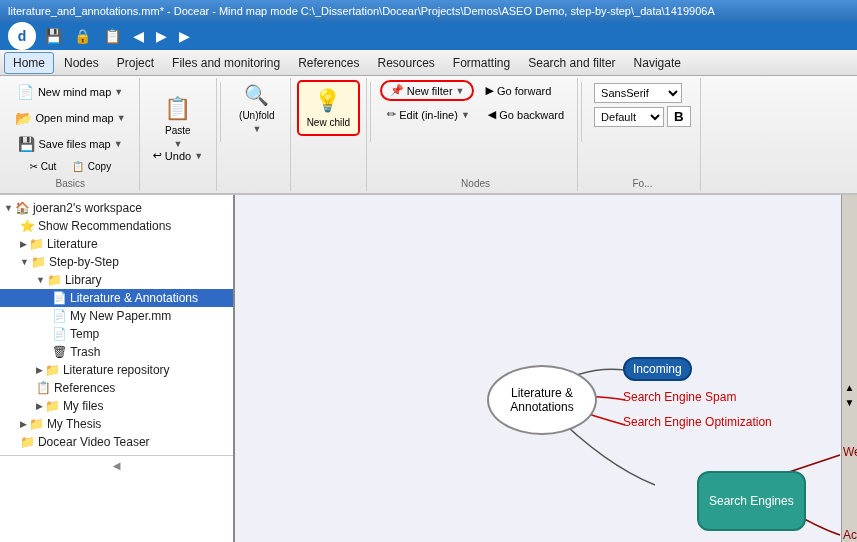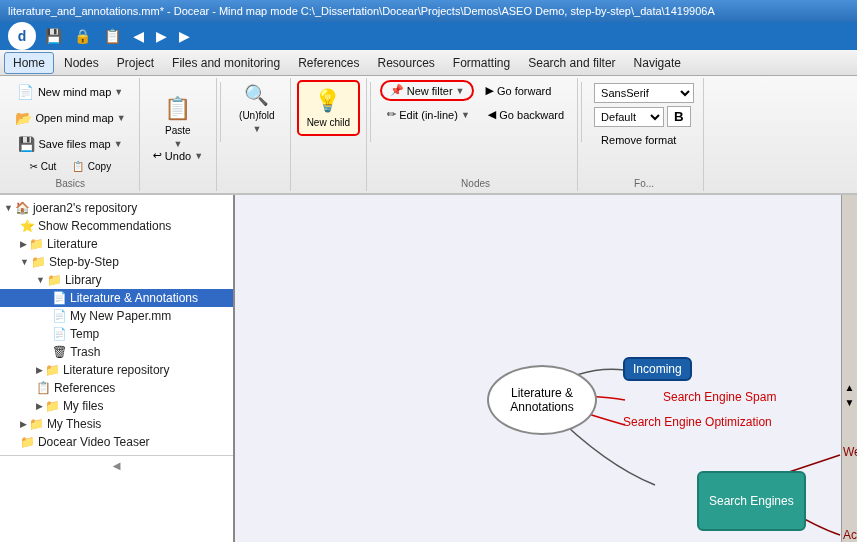--- a/index.html
+++ b/index.html
@@ -113,21 +113,21 @@
       display: flex;
       flex-direction: column;
       gap: 3px;
       padding: 3px;
     }
     .font-select {
       font-size: 11px;
       padding: 2px;
       border: 1px solid #aaa;
       background: white;
-      width: 100px;
+      width: 88px;
     }
     .font-row { display: flex; gap: 3px; align-items: center; }
     .bold-btn {
       font-weight: bold;
       padding: 2px 6px;
       border: 1px solid #aaa;
       background: white;
       cursor: pointer;
     }
     
@@ -180,21 +180,21 @@
     
     
     .mm-node {
       position: absolute;
       font-size: 12px;
       cursor: pointer;
       z-index: 10;
     }
     .mm-node-box {
       border: 2px solid #d946ef;
-      border-radius: 6px;
+      border-radius: 12px;
       padding: 3px 8px;
       background: white;
       font-size: 12px;
     }
     .mm-node-box.blue {
       background: #1a5fa8;
       color: white;
       border-color: #0a3f80;
     }
     .mm-node-box.teal {
@@ -424,36 +424,33 @@
       <div class="font-row">
         <select class="font-select" style="width:70px;">
           <option>Default</option>
           <option>10</option>
           <option>12</option>
           <option>14</option>
           <option>16</option>
         </select>
         <button class="bold-btn">B</button>
       </div>
-      <div class="tb-btn" style="font-size:11px;">
-        <span>Remove format</span>
-      </div>
     </div>
     <div class="toolbar-section-label">Fo...</div>
   </div>
 
 </div>
 
 <div id="main">
 
   <div id="sidebar">
     <div class="tree-item">
       <span class="expand-arrow">▼</span>
       <span class="tree-icon">🏠</span>
-      <span>joeran2's repository</span>
+      <span>joeran2's workspace</span>
     </div>
     <div class="tree-item" style="padding-left:20px;">
       <span class="tree-icon">⭐</span>
       <span>Show Recommendations</span>
     </div>
     <div class="tree-item" style="padding-left:20px;">
       <span class="expand-arrow">▶</span>
       <span class="tree-icon">📁</span>
       <span>Literature</span>
     </div>
@@ -546,21 +543,21 @@
         <span>Literature &amp;<br>Annotations</span>
       </div>
     </div>
 
     <div class="mm-node" style="left:388px; top:162px;">
       <div class="mm-node-box blue">
         <span>Incoming</span>
       </div>
     </div>
 
-    <div class="mm-node" style="left:388px; top:195px;margin-left:40px;">
+    <div class="mm-node" style="left:388px; top:195px;">
       <span class="mm-node-text red">Search Engine Spam</span>
     </div>
 
     <div class="mm-node" style="left:388px; top:220px;">
       <span class="mm-node-text red">Search Engine Optimization</span>
     </div>
 
     <div class="mm-node" style="left:462px; top:276px;">
       <div class="mm-node-box teal" style="padding:21px 10px;">
         <span>Search Engines</span>

